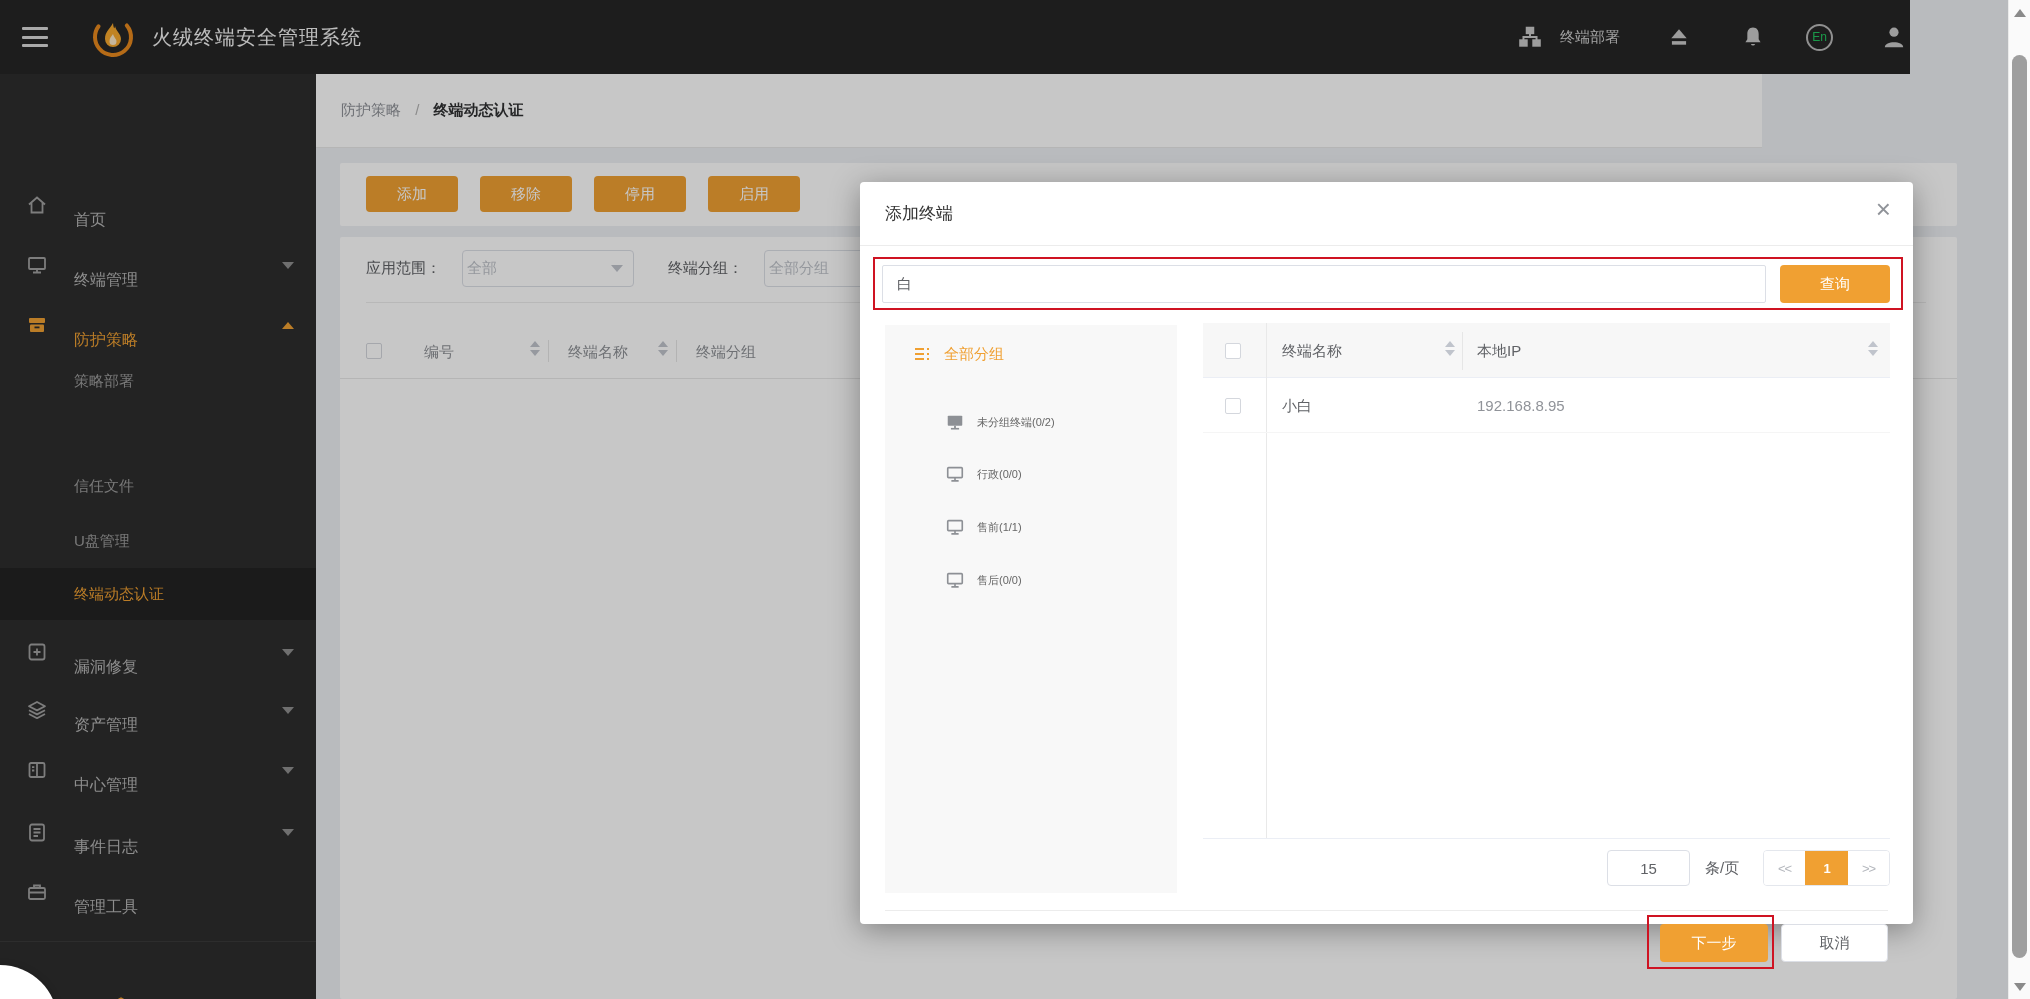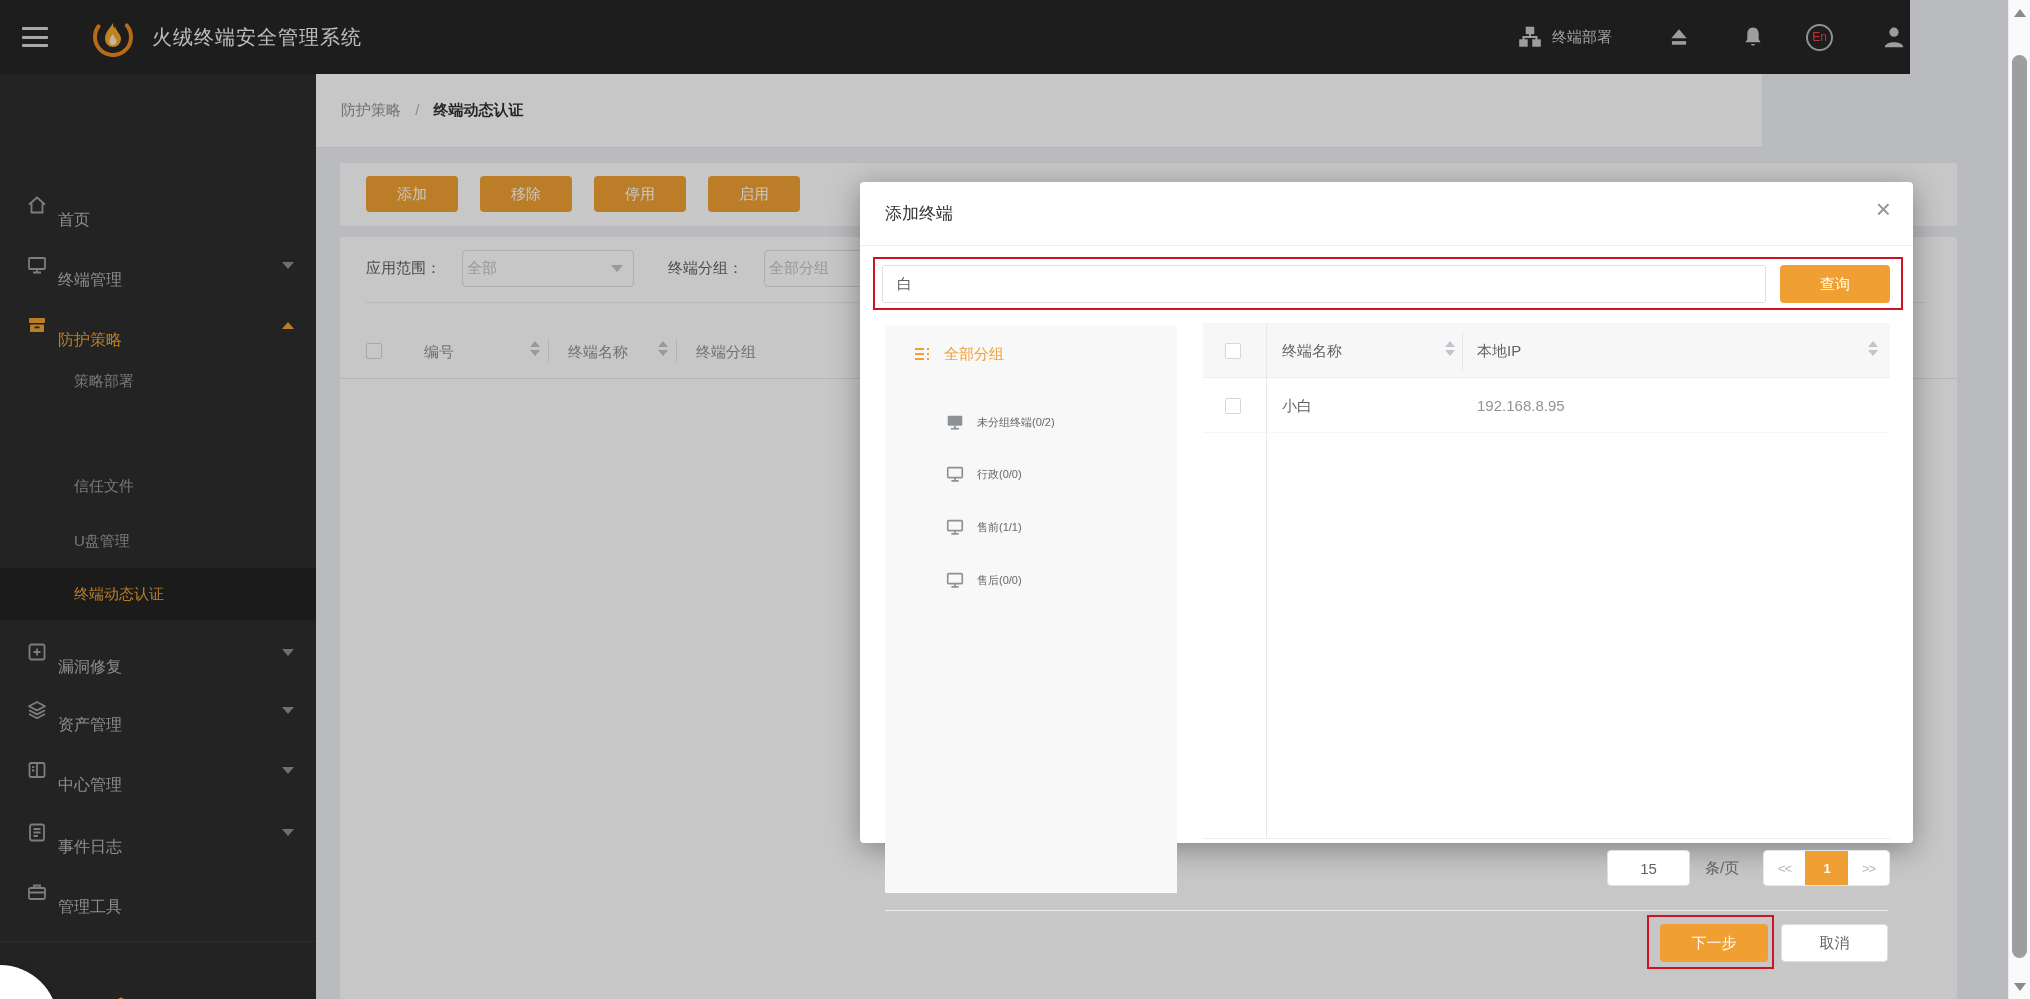--- a/index.html
+++ b/index.html
@@ -7,28 +7,28 @@
   #app{position:relative;width:2030px;height:999px;overflow:hidden;background:#eef0f4;}
   .abs{position:absolute;}
 
   
   .topbar{left:0;top:0;width:1910px;height:74px;background:#262626;z-index:10;}
   .hamburger{left:22px;top:27px;width:26px;height:20px;display:flex;flex-direction:column;justify-content:space-between;cursor:pointer;}
   .hamburger i{display:block;height:3px;background:#d9d9d9;border-radius:1px;}
   .logo-badge{left:92px;top:16px;width:42px;height:42px;}
   .app-title{left:152px;top:0;height:74px;display:flex;align-items:center;color:#f2f2f2;font-size:20px;letter-spacing:1px;}
   .tb-icon{top:0;height:74px;display:flex;align-items:center;color:#c9c9c9;cursor:pointer;}
-  .tb-label{color:#cfcfcf;font-size:15px;margin-left:10px;}
-  .en-circle{width:27px;height:27px;border:2px solid #b9b9b9;border-radius:50%;color:#ef4444;font-size:12px;display:flex;align-items:center;justify-content:center;}
+  .tb-label{color:#cfcfcf;font-size:15px;margin-left:18px;}
+  .en-circle{width:27px;height:27px;border:2px solid #b9b9b9;border-radius:50%;color:#22c55e;font-size:12px;display:flex;align-items:center;justify-content:center;}
 
   
   .sidebar{left:0;top:74px;width:316px;height:925px;background:#2e2e2e;z-index:10;}
   .side-item{position:absolute;left:0;width:316px;height:58px;display:flex;align-items:center;cursor:pointer;color:#b5b5b5;font-size:16px;}
   .side-item .s-icon{position:absolute;left:26px;width:22px;height:22px;color:#a0a0a0;}
-  .side-item .s-label{position:absolute;left:58px;margin-top:31px;}
+  .side-item .s-label{position:absolute;left:74px;margin-top:31px;}
   .side-item.orange, .side-item.orange .s-icon{color:#f0a032;}
   .chev{position:absolute;left:282px;width:0;height:0;border-left:6px solid transparent;border-right:6px solid transparent;}
   .chev.down{border-top:7px solid #8f8f8f;}
   .chev.up{border-bottom:7px solid #f0a032;}
   .sub-item{position:absolute;left:0;width:316px;height:52px;display:flex;align-items:center;color:#9b9b9b;font-size:15px;cursor:pointer;}
   .sub-item span{margin-left:74px;}
   .sub-item.active{background:#232323;color:#f0a032;}
   .license-divider{left:0;top:867px;width:316px;border-top:1px solid #3a3a3a;}
   .license{left:0;top:905px;width:316px;height:56px;display:flex;align-items:center;justify-content:center;color:#f0a032;font-size:16px;gap:10px;cursor:pointer;}
 
@@ -51,21 +51,21 @@
   .th-text{font-size:15px;color:#8d9095;}
   .sort{display:inline-flex;flex-direction:column;align-items:center;cursor:pointer;}
   .sort i{display:block;width:0;height:0;border-left:5px solid transparent;border-right:5px solid transparent;}
   .sort .up{border-bottom:6px solid #c0c4cc;margin-bottom:3px;}
   .sort .dn{border-top:6px solid #c0c4cc;}
   .vline{position:absolute;width:0;border-left:1px solid #e6e6e6;}
   .main-th-border{position:absolute;left:340px;top:378px;width:1617px;border-top:1px solid #e8e8e8;}
 
   
   .overlay{left:0;top:0;width:2030px;height:999px;background:rgba(0,0,0,0.22);z-index:50;}
-  .modal{left:860px;top:182px;width:1053px;height:661px;background:#fff;border-radius:4px;box-shadow:0 6px 30px rgba(0,0,0,.35);z-index:100;}
+  .modal{left:860px;top:182px;width:1053px;height:742px;background:#fff;border-radius:4px;box-shadow:0 6px 30px rgba(0,0,0,.35);z-index:100;}
   .modal .m-title{position:absolute;left:25px;top:0;height:63px;display:flex;align-items:center;font-size:17px;color:#333;}
   .modal .m-close{position:absolute;right:22px;top:14px;font-size:26px;color:#909399;cursor:pointer;line-height:1;}
   .modal .m-head-line{position:absolute;left:0;top:63px;width:1053px;border-top:1px solid #ececec;}
   .red-box{position:absolute;border:2px solid #cf1322;z-index:120;pointer-events:none;}
   .m-search-input{position:absolute;left:22px;top:83px;width:884px;height:38px;border:1px solid #dcdfe6;border-radius:2px;padding:0 14px;font-size:15px;color:#606266;outline:none;}
   .m-search-btn{position:absolute;left:920px;top:83px;width:110px;height:38px;font-size:15px;}
   .tree-panel{position:absolute;left:25px;top:143px;width:292px;height:568px;background:#f8f8f8;}
   .tree-root{position:absolute;left:27px;top:14px;height:30px;display:flex;align-items:center;gap:12px;color:#f0a032;font-size:15px;cursor:pointer;}
   .tree-item{position:absolute;left:60px;height:30px;display:flex;align-items:center;gap:12px;color:#666;font-size:11px;cursor:pointer;}
   .tree-item .t-icon{color:#8d9095;}

